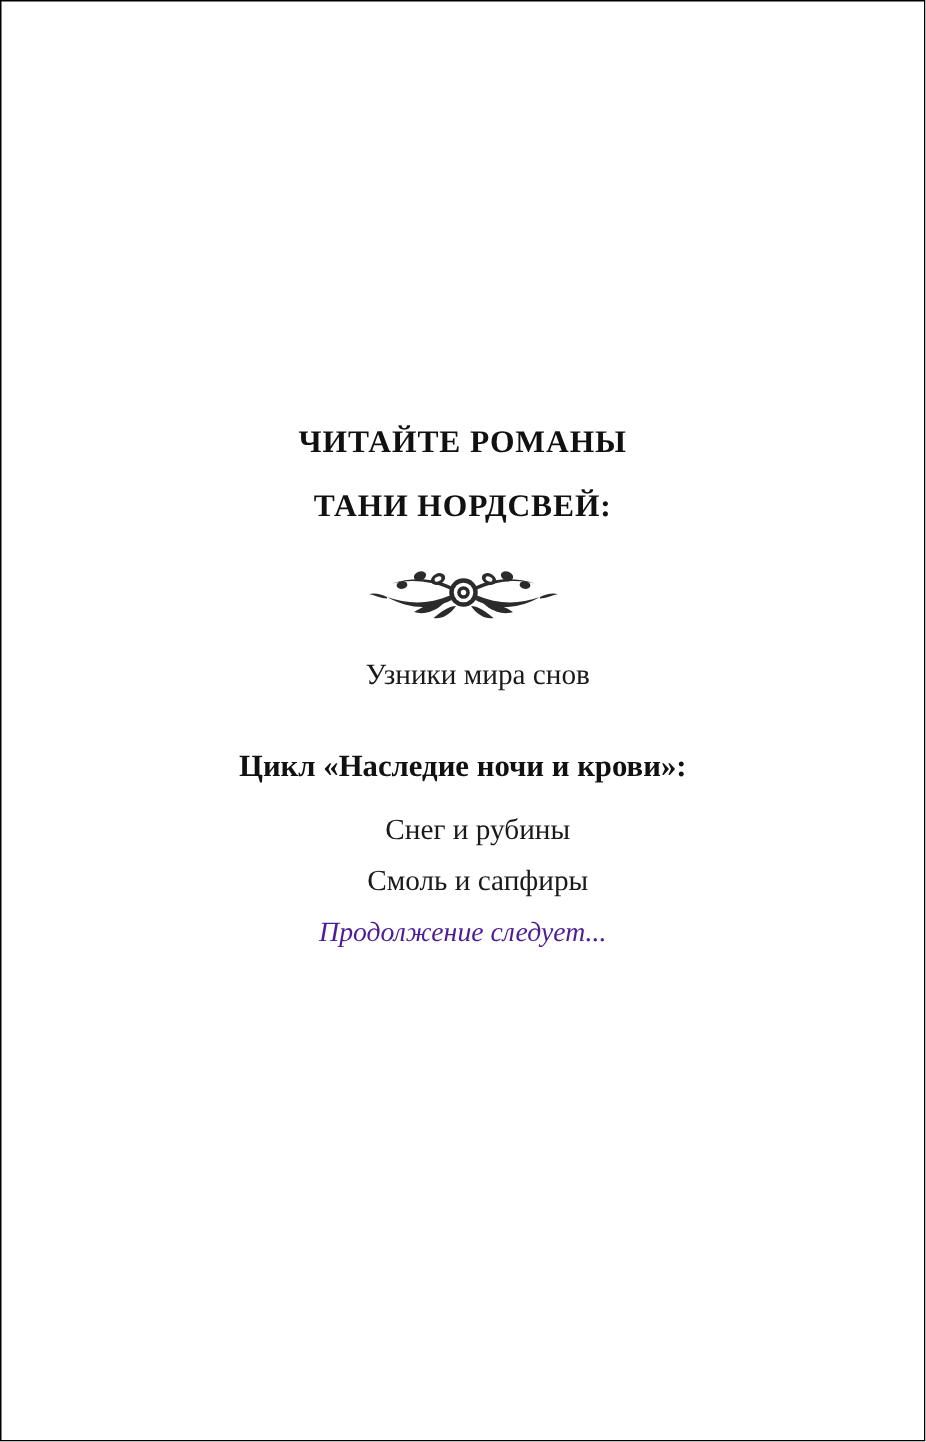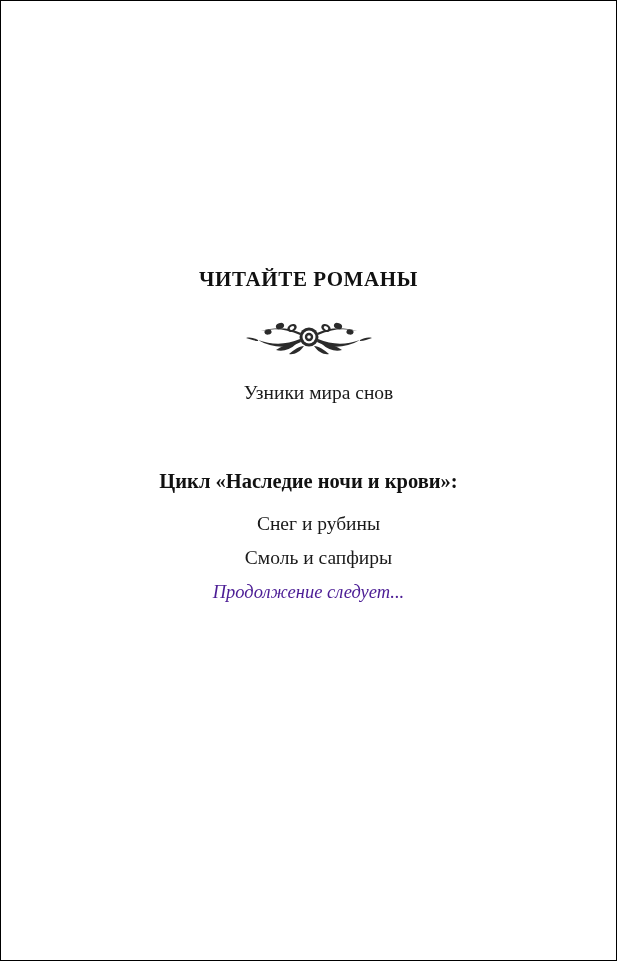--- a/index.html
+++ b/index.html
@@ -36,34 +36,35 @@
   .heading {
     font-family: "Liberation Serif", serif;
     font-size: 21px;
     font-weight: 700;
     letter-spacing: 0.6px;
     line-height: 1.33;
     color: #111111;
   }
   .heading .line {
     display: block;
+    margin-top: 15px;
   }
 
   .ornament {
     margin: 18px auto 0;
     width: 150px;
     height: 46px;
     display: block;
   }
 
   .series-block {
     margin-top: 18px;
   }
   .series-block.second {
-    margin-top: 56px;
+    margin-top: 28px;
   }
 
   .series-title {
     font-size: 20.5px;
     font-weight: 700;
     line-height: 1.5;
     color: #111111;
     margin-bottom: 10px;
   }
 
@@ -84,20 +85,21 @@
 </style>
 </head>
 <body>
 
 <div class="page">
 
   <div class="content">
 
     <div class="heading">
       <span class="line">ЧИТАЙТЕ РОМАНЫ</span>
+      <span class="line">ТАНИ НОРДСВЕЙ:</span>
     </div>
 
     <svg class="ornament" viewBox="0 0 150 46" aria-hidden="true">
       <g fill="#2b2b2b">
 
         <circle cx="75" cy="25" r="9.5"></circle>
         <circle cx="75" cy="25" r="6.5" fill="#ffffff"></circle>
         <circle cx="75" cy="25" r="4.2"></circle>
         <circle cx="75" cy="25" r="1.8" fill="#ffffff"></circle>
 

